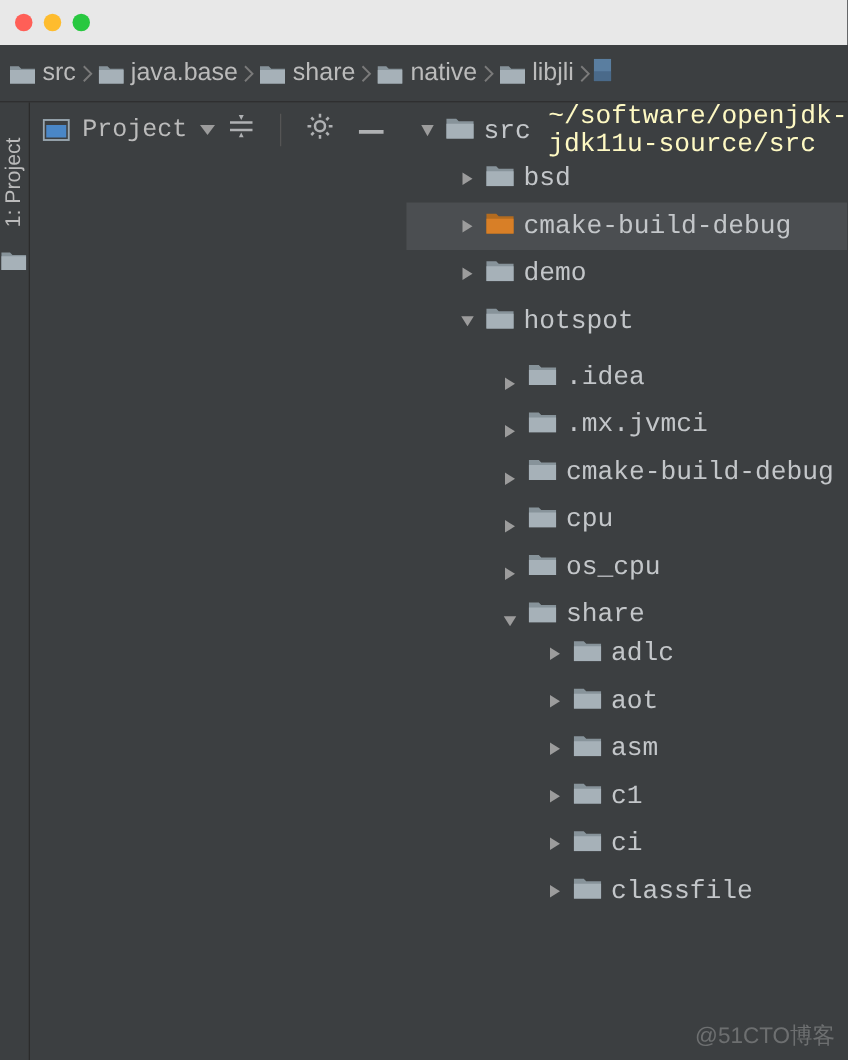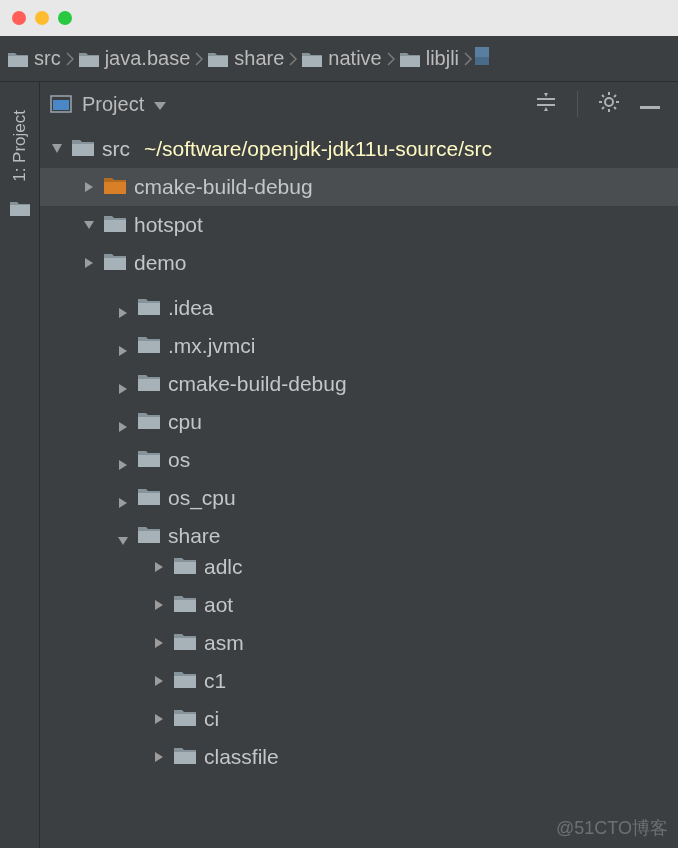--- a/index.html
+++ b/index.html
@@ -75,21 +75,22 @@
       gap: 6px;
     }
     .side-folder {
       margin-top: 18px;
     }
     
     .project-panel {
       flex: 1;
       background: #3c3f41;
       display: flex;
-      flex-direction: column;
+      flex-direction: row;
+      font-family: Liberation Mono, monospace;
     }
     .panel-header {
       display: flex;
       align-items: center;
       padding: 6px 10px;
       gap: 10px;
       height: 44px;
     }
     .panel-header-left {
       display: flex;
@@ -311,56 +312,68 @@
         <span>
           <svg width="22" height="18" viewBox="0 0 22 18">
               <path fill="#87939a" d="M0 2 h8 l2 2 h12 v14 H0 z"></path>
               <path fill="#a6b1b8" d="M0 6 h22 v12 H0 z"></path>
             </svg>
         </span>
         <span class="row-label">src</span>
         <span class="row-path">~/software/openjdk-jdk11u-source/src</span>
       </div>
       <div id="tree-items">
+          <div class="tree-row indent-2">
+            <span class="arrow">
+              <svg width="14" height="14" viewBox="0 0 14 14">
+                <path fill="#9c9c9c" d="M3 2 L11 7 L3 12 z"></path>
+              </svg>
+            </span>
+            <span><svg width="22" height="18" viewBox="0 0 22 18">
+                <path fill="#87939a" d="M0 2 h8 l2 2 h12 v14 H0 z"></path>
+                <path fill="#a6b1b8" d="M0 6 h22 v12 H0 z"></path>
+              </svg></span>
+            <span class="row-label">bsd</span>
+          </div>
           <div class="tree-row indent-2 selected">
             <span class="arrow">
               <svg width="14" height="14" viewBox="0 0 14 14">
                 <path fill="#9c9c9c" d="M3 2 L11 7 L3 12 z"></path>
               </svg>
             </span>
             <span><svg width="22" height="18" viewBox="0 0 22 18">
                 <path fill="#b36b1f" d="M0 2 h8 l2 2 h12 v14 H0 z"></path>
                 <path fill="#d87f27" d="M0 6 h22 v12 H0 z"></path>
               </svg></span>
             <span class="row-label">cmake-build-debug</span>
           </div>
           <div class="tree-row indent-2">
             <span class="arrow">
               <svg width="14" height="14" viewBox="0 0 14 14">
+                <path fill="#9c9c9c" d="M3 2 L11 7 L3 12 z"></path>
+              </svg>
+            </span>
+            <span><svg width="22" height="18" viewBox="0 0 22 18">
+                <path fill="#87939a" d="M0 2 h8 l2 2 h12 v14 H0 z"></path>
+                <path fill="#a6b1b8" d="M0 6 h22 v12 H0 z"></path>
+              </svg></span>
+            <span class="row-label">demo</span>
+          </div>
+          <div class="tree-row indent-2">
+            <span class="arrow">
+              <svg width="14" height="14" viewBox="0 0 14 14">
                 <path fill="#9c9c9c" d="M2 3 L12 3 L7 11 z"></path>
               </svg>
             </span>
             <span><svg width="22" height="18" viewBox="0 0 22 18">
                 <path fill="#87939a" d="M0 2 h8 l2 2 h12 v14 H0 z"></path>
                 <path fill="#a6b1b8" d="M0 6 h22 v12 H0 z"></path>
               </svg></span>
             <span class="row-label">hotspot</span>
           </div>
-          <div class="tree-row indent-2">
-            <span class="arrow">
-              <svg width="14" height="14" viewBox="0 0 14 14">
-                <path fill="#9c9c9c" d="M3 2 L11 7 L3 12 z"></path>
-              </svg>
-            </span>
-            <span><svg width="22" height="18" viewBox="0 0 22 18">
-                <path fill="#87939a" d="M0 2 h8 l2 2 h12 v14 H0 z"></path>
-                <path fill="#a6b1b8" d="M0 6 h22 v12 H0 z"></path>
-              </svg></span>
-            <span class="row-label">demo</span>
-          </div>
           <div class="tree-row indent-3">
             <span class="arrow">
               <svg width="14" height="14" viewBox="0 0 14 14">
                 <path fill="#9c9c9c" d="M3 2 L11 7 L3 12 z"></path>
               </svg>
             </span>
             <span><svg width="22" height="18" viewBox="0 0 22 18">
                 <path fill="#87939a" d="M0 2 h8 l2 2 h12 v14 H0 z"></path>
                 <path fill="#a6b1b8" d="M0 6 h22 v12 H0 z"></path>
               </svg></span>
@@ -394,32 +407,20 @@
             <span class="arrow">
               <svg width="14" height="14" viewBox="0 0 14 14">
                 <path fill="#9c9c9c" d="M3 2 L11 7 L3 12 z"></path>
               </svg>
             </span>
             <span><svg width="22" height="18" viewBox="0 0 22 18">
                 <path fill="#87939a" d="M0 2 h8 l2 2 h12 v14 H0 z"></path>
                 <path fill="#a6b1b8" d="M0 6 h22 v12 H0 z"></path>
               </svg></span>
             <span class="row-label">cpu</span>
-          </div>
-          <div class="tree-row indent-3">
-            <span class="arrow">
-              <svg width="14" height="14" viewBox="0 0 14 14">
-                <path fill="#9c9c9c" d="M3 2 L11 7 L3 12 z"></path>
-              </svg>
-            </span>
-            <span><svg width="22" height="18" viewBox="0 0 22 18">
-                <path fill="#87939a" d="M0 2 h8 l2 2 h12 v14 H0 z"></path>
-                <path fill="#a6b1b8" d="M0 6 h22 v12 H0 z"></path>
-              </svg></span>
-            <span class="row-label">os</span>
           </div>
           <div class="tree-row indent-3">
             <span class="arrow">
               <svg width="14" height="14" viewBox="0 0 14 14">
                 <path fill="#9c9c9c" d="M3 2 L11 7 L3 12 z"></path>
               </svg>
             </span>
             <span><svg width="22" height="18" viewBox="0 0 22 18">
                 <path fill="#87939a" d="M0 2 h8 l2 2 h12 v14 H0 z"></path>
                 <path fill="#a6b1b8" d="M0 6 h22 v12 H0 z"></path>

